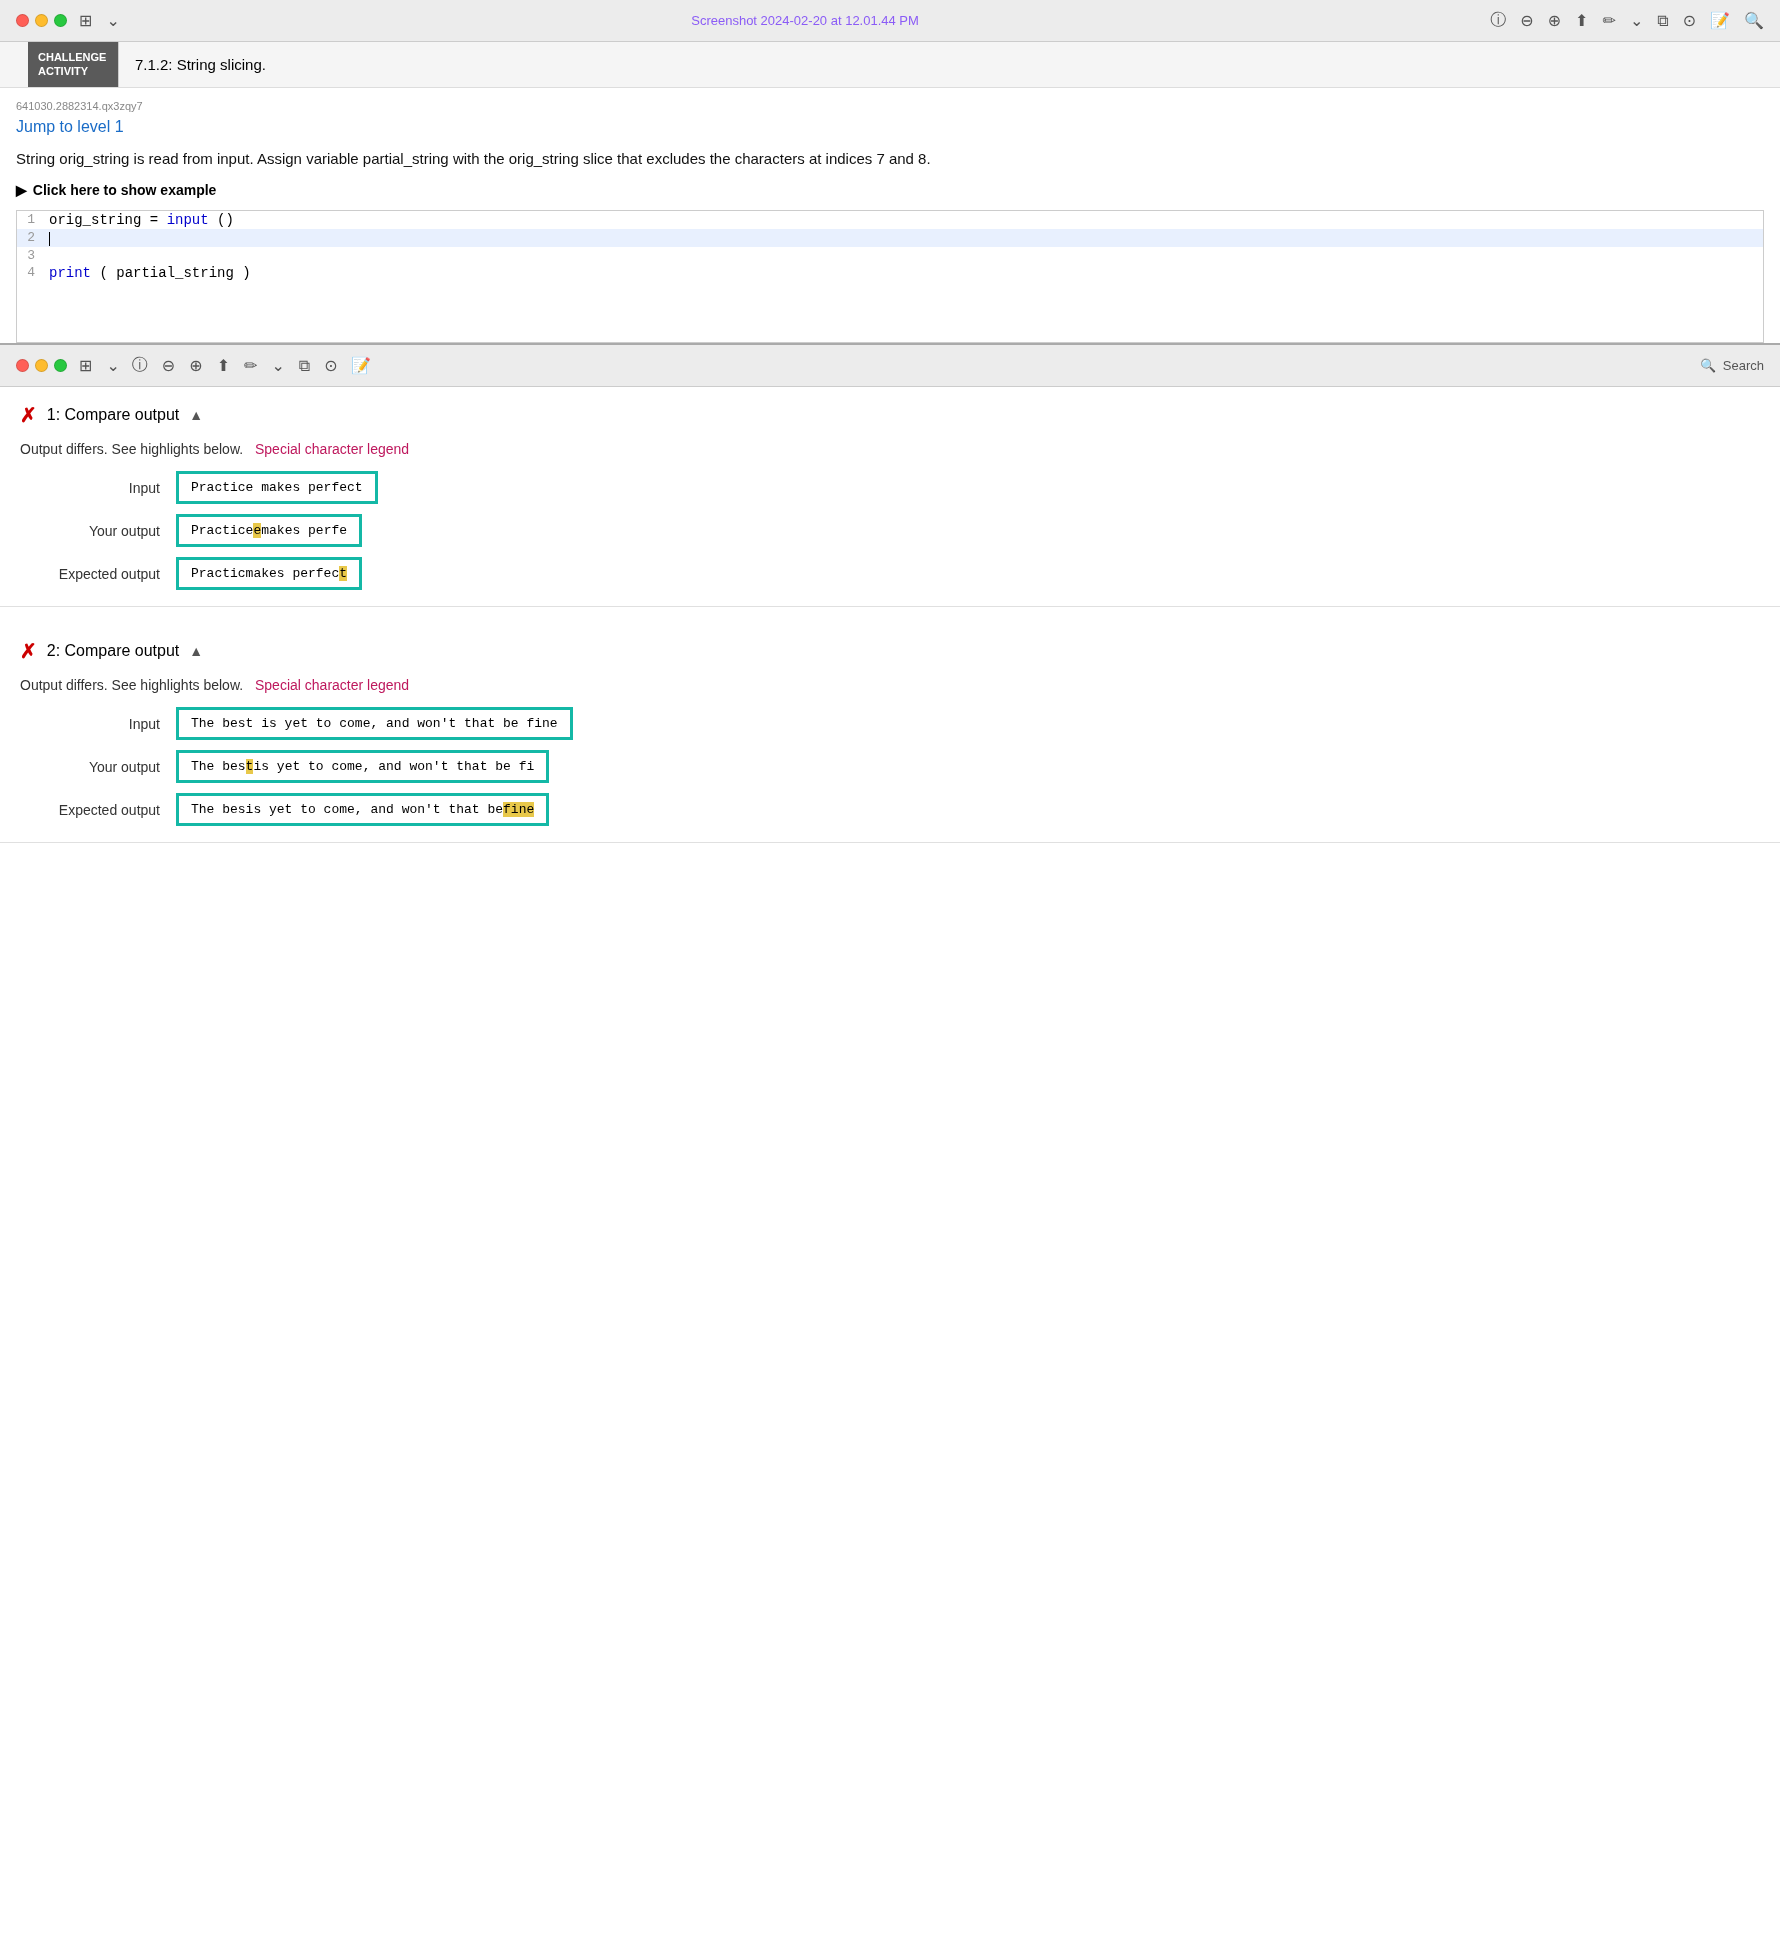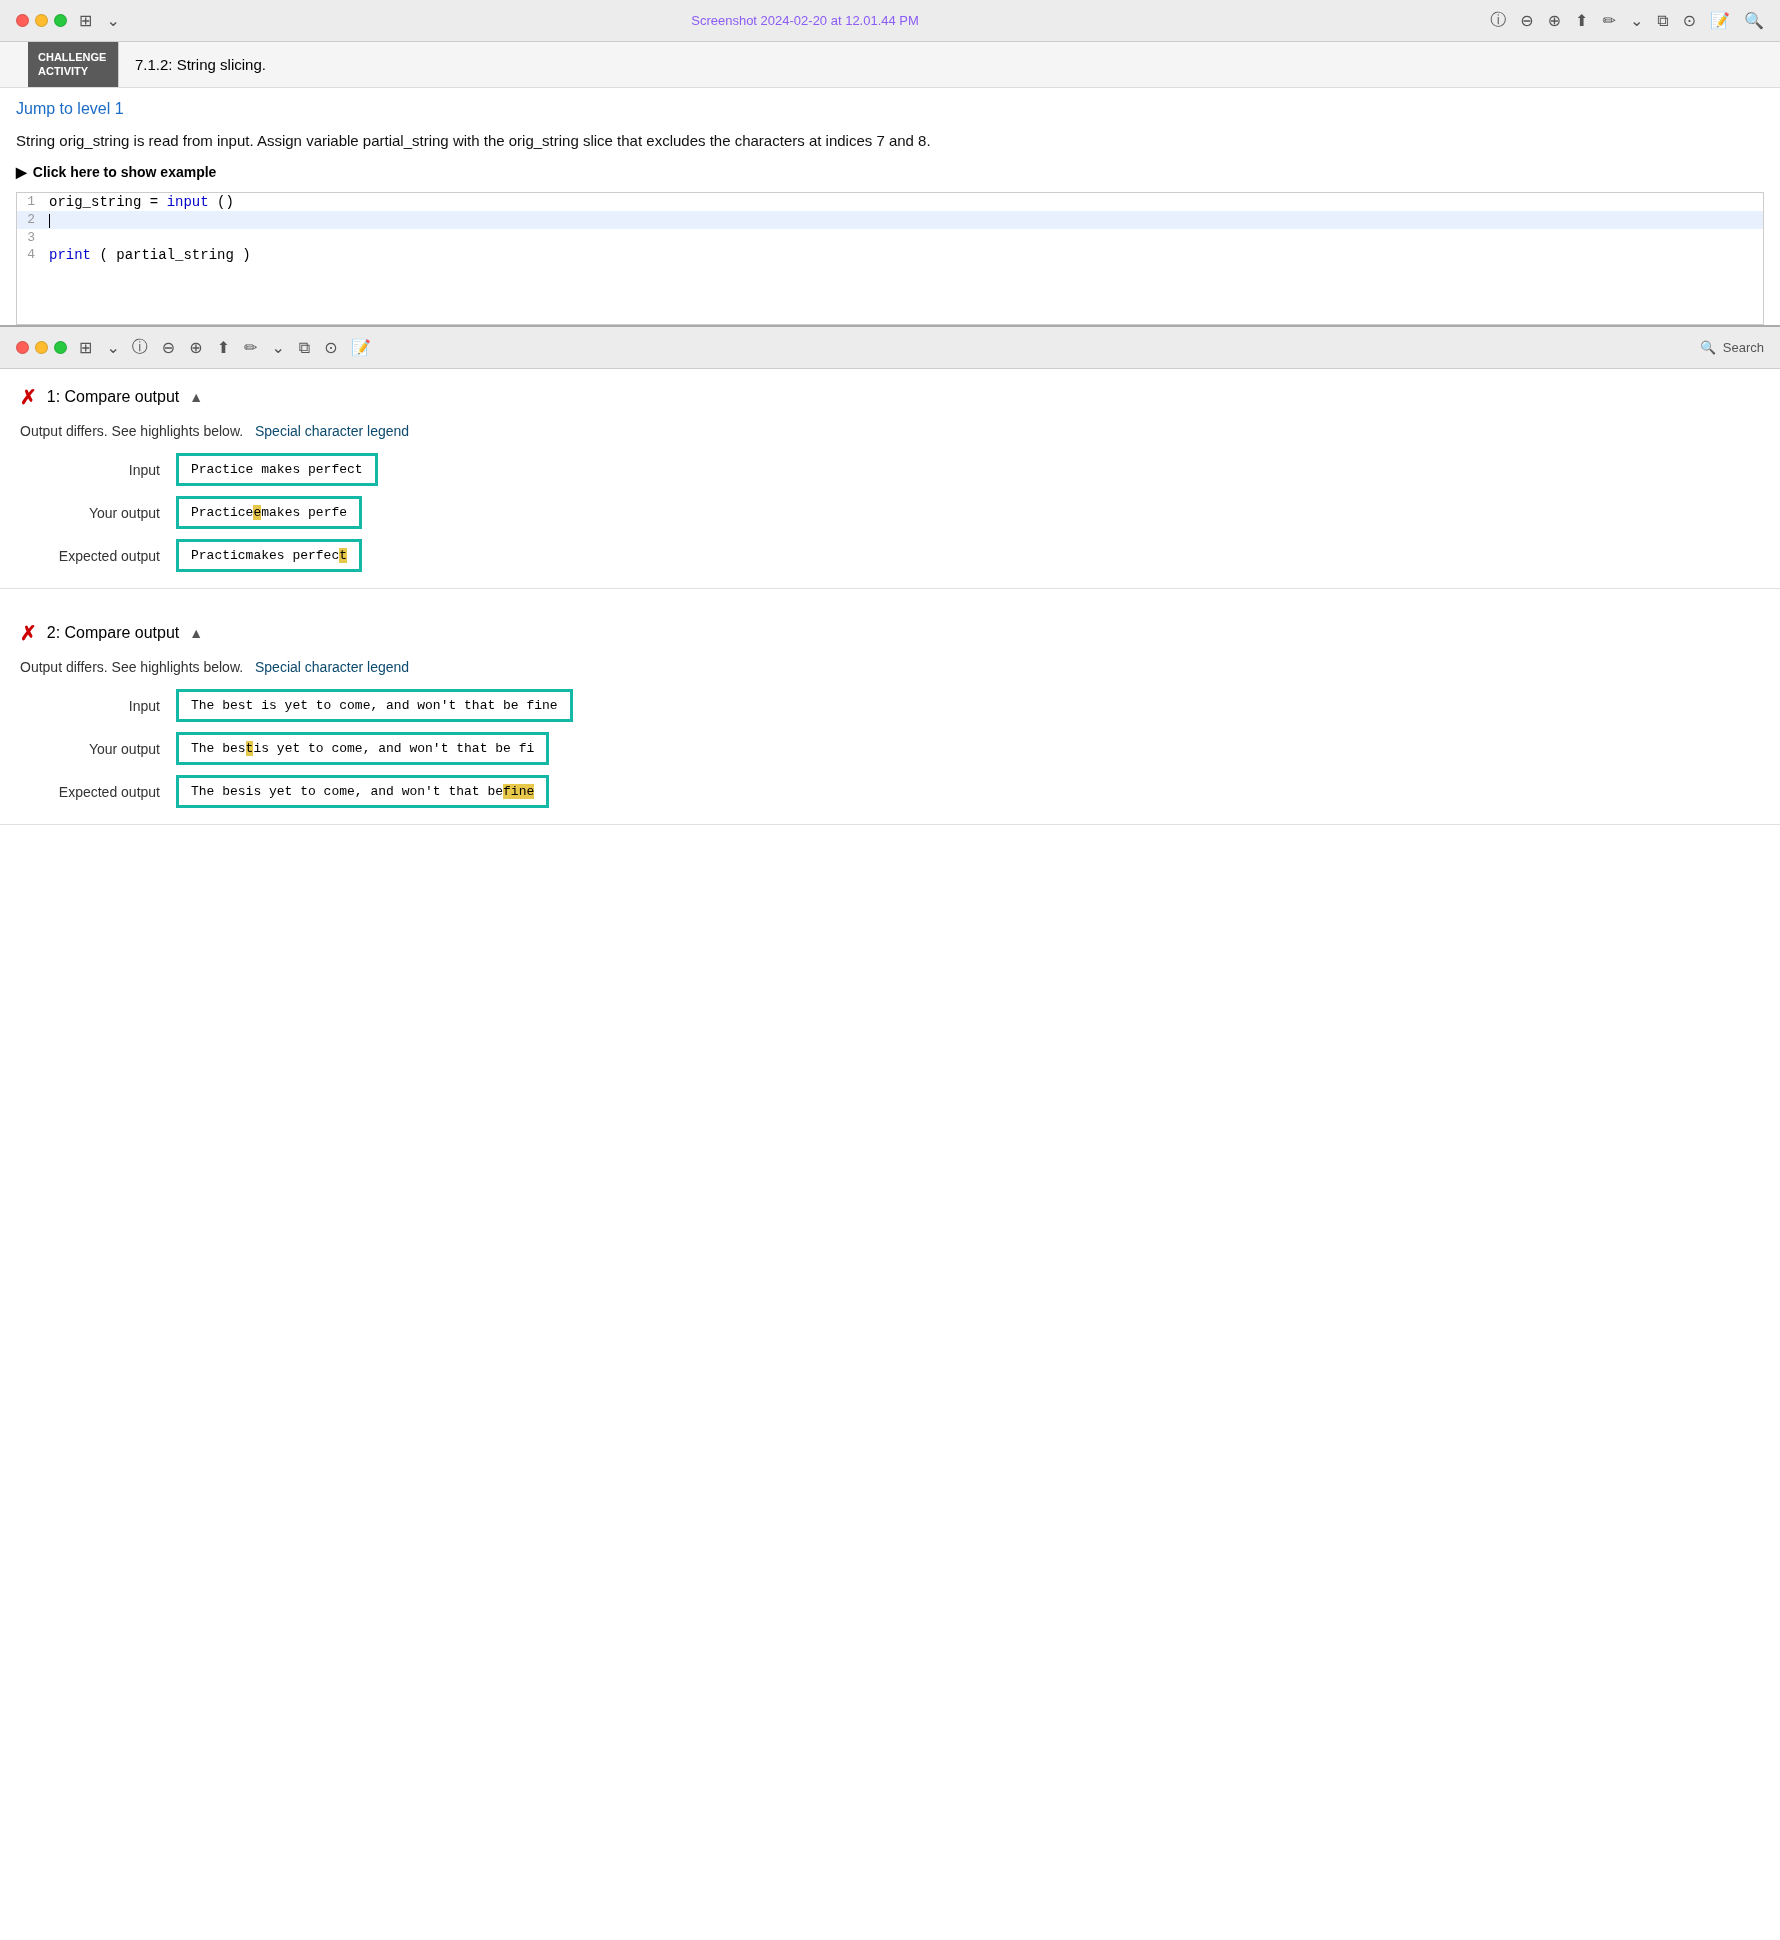--- a/index.html
+++ b/index.html
@@ -192,21 +192,21 @@
     .chevron-up {
       font-size: 14px;
       color: #555;
     }
     .output-differs {
       font-size: 14px;
       color: #333;
       margin-bottom: 14px;
     }
     .special-char-link {
-      color: #0c4a6e;
+      color: #be185d;
       font-size: 14px;
       text-decoration: none;
       margin-left: 8px;
       text-align: center;
     }
 
     
     .io-table {
       display: flex;
       flex-direction: column;
@@ -280,20 +280,21 @@
   </div>
 </div>
 
 <div class="challenge-header">
   <div class="challenge-label">CHALLENGE
 ACTIVITY</div>
   <div class="challenge-title">7.1.2: String slicing.</div>
 </div>
 
 <div class="top-pane">
+  <div class="session-id">641030.2882314.qx3zqy7</div>
   <a class="jump-link" href="#">Jump to level 1</a>
   <div class="description">String orig_string is read from input. Assign variable partial_string with the orig_string slice that excludes the characters at indices 7 and 8.</div>
   <div class="show-example">
     <span>▶</span>
     <span>Click here to show example</span>
   </div>
 
   
   <div class="code-editor">
     <div class="code-line">

